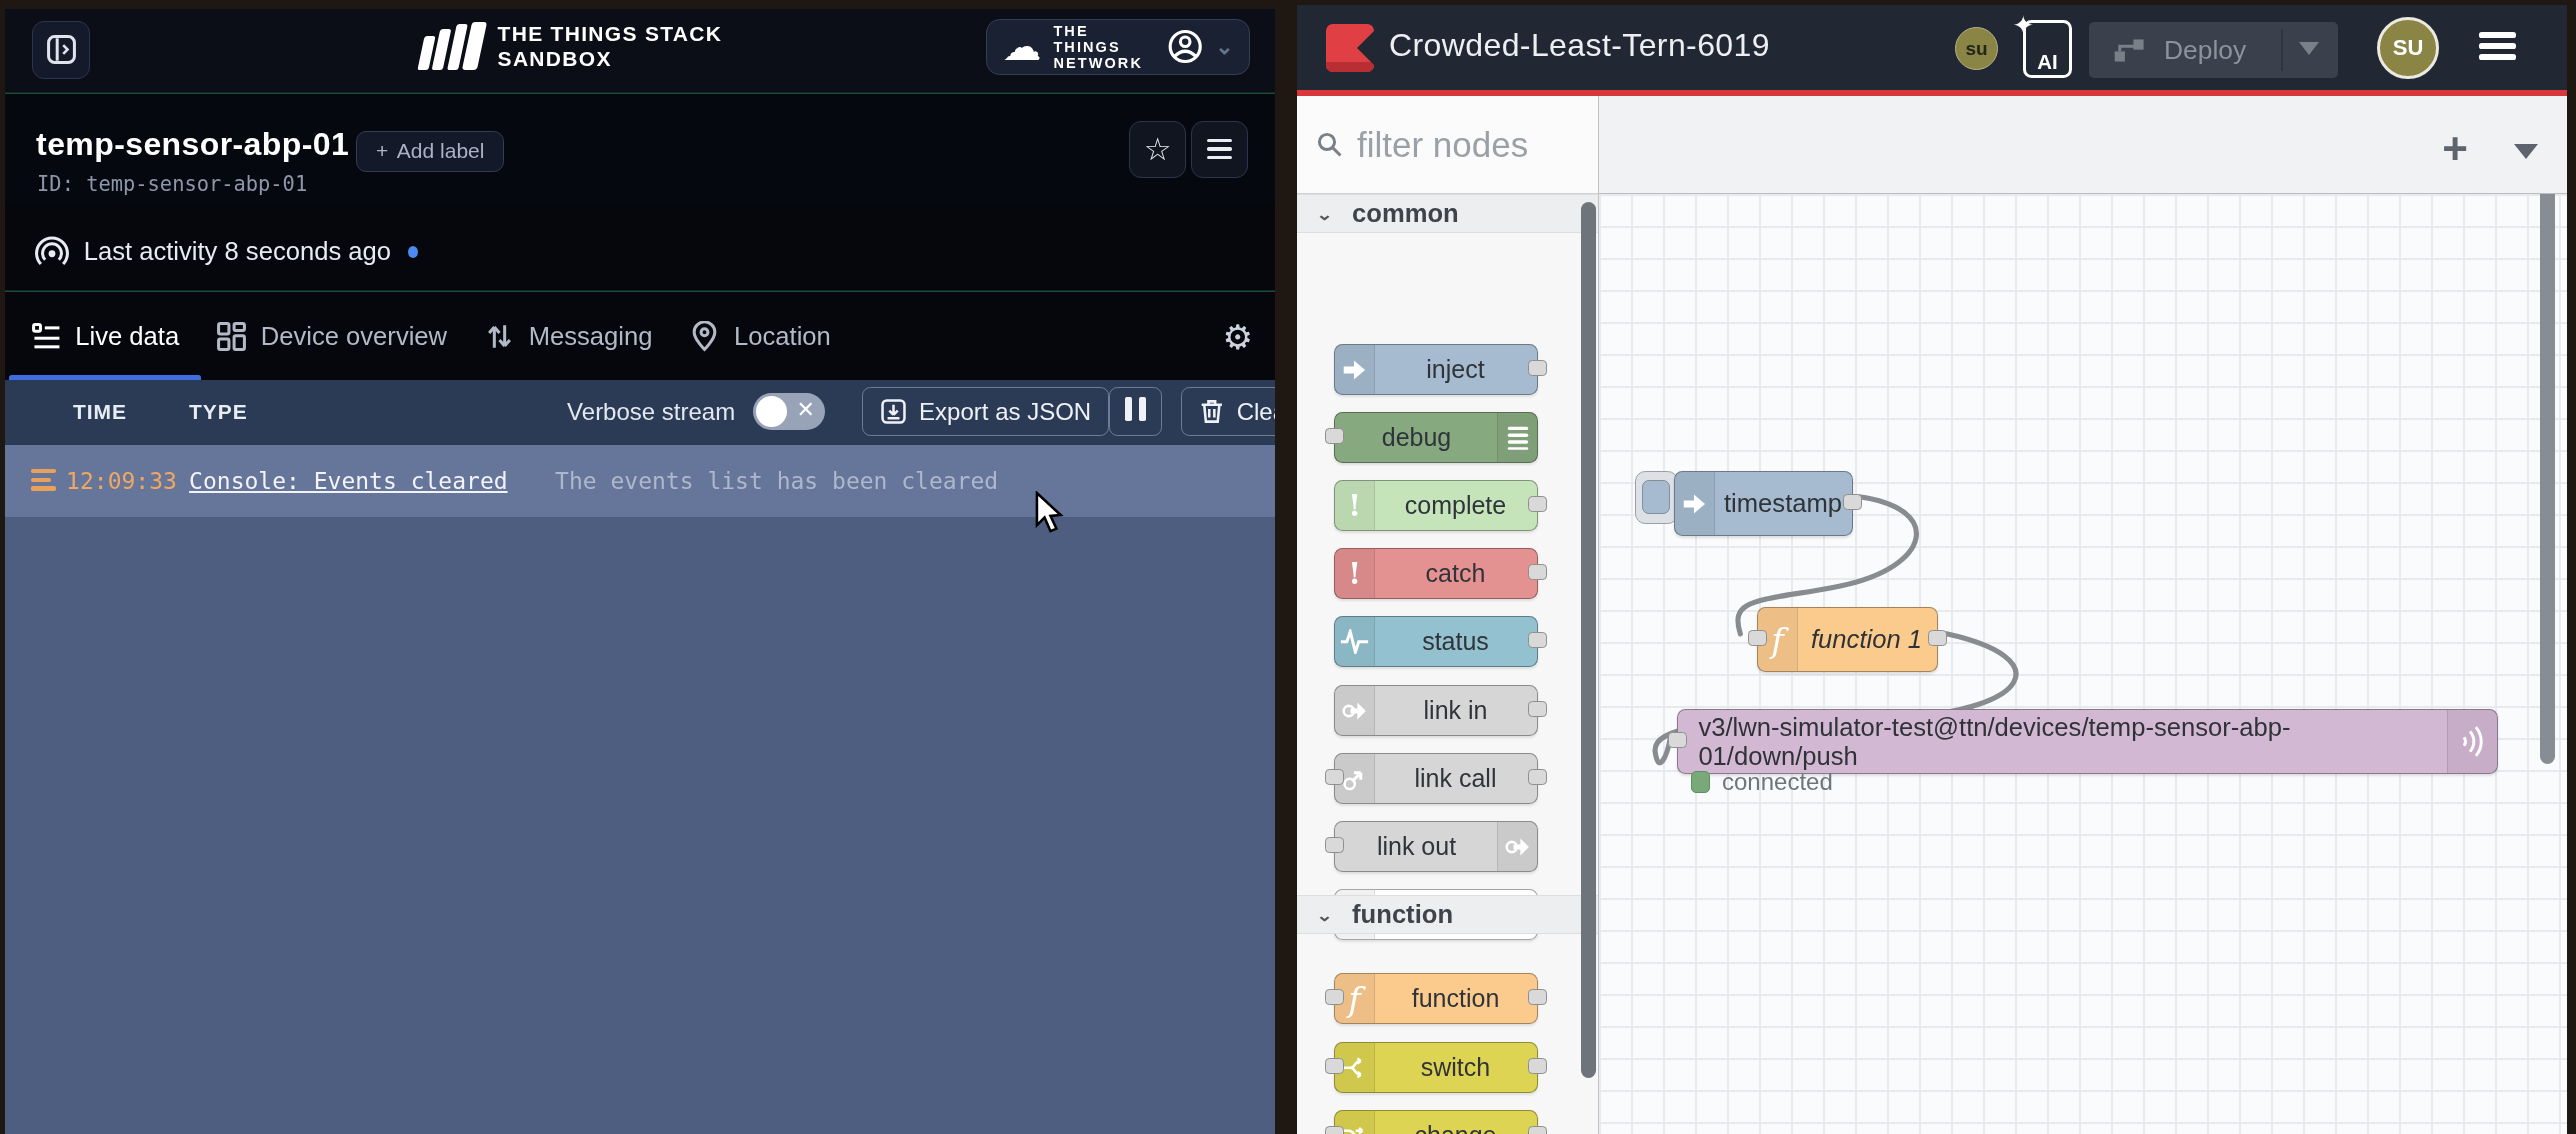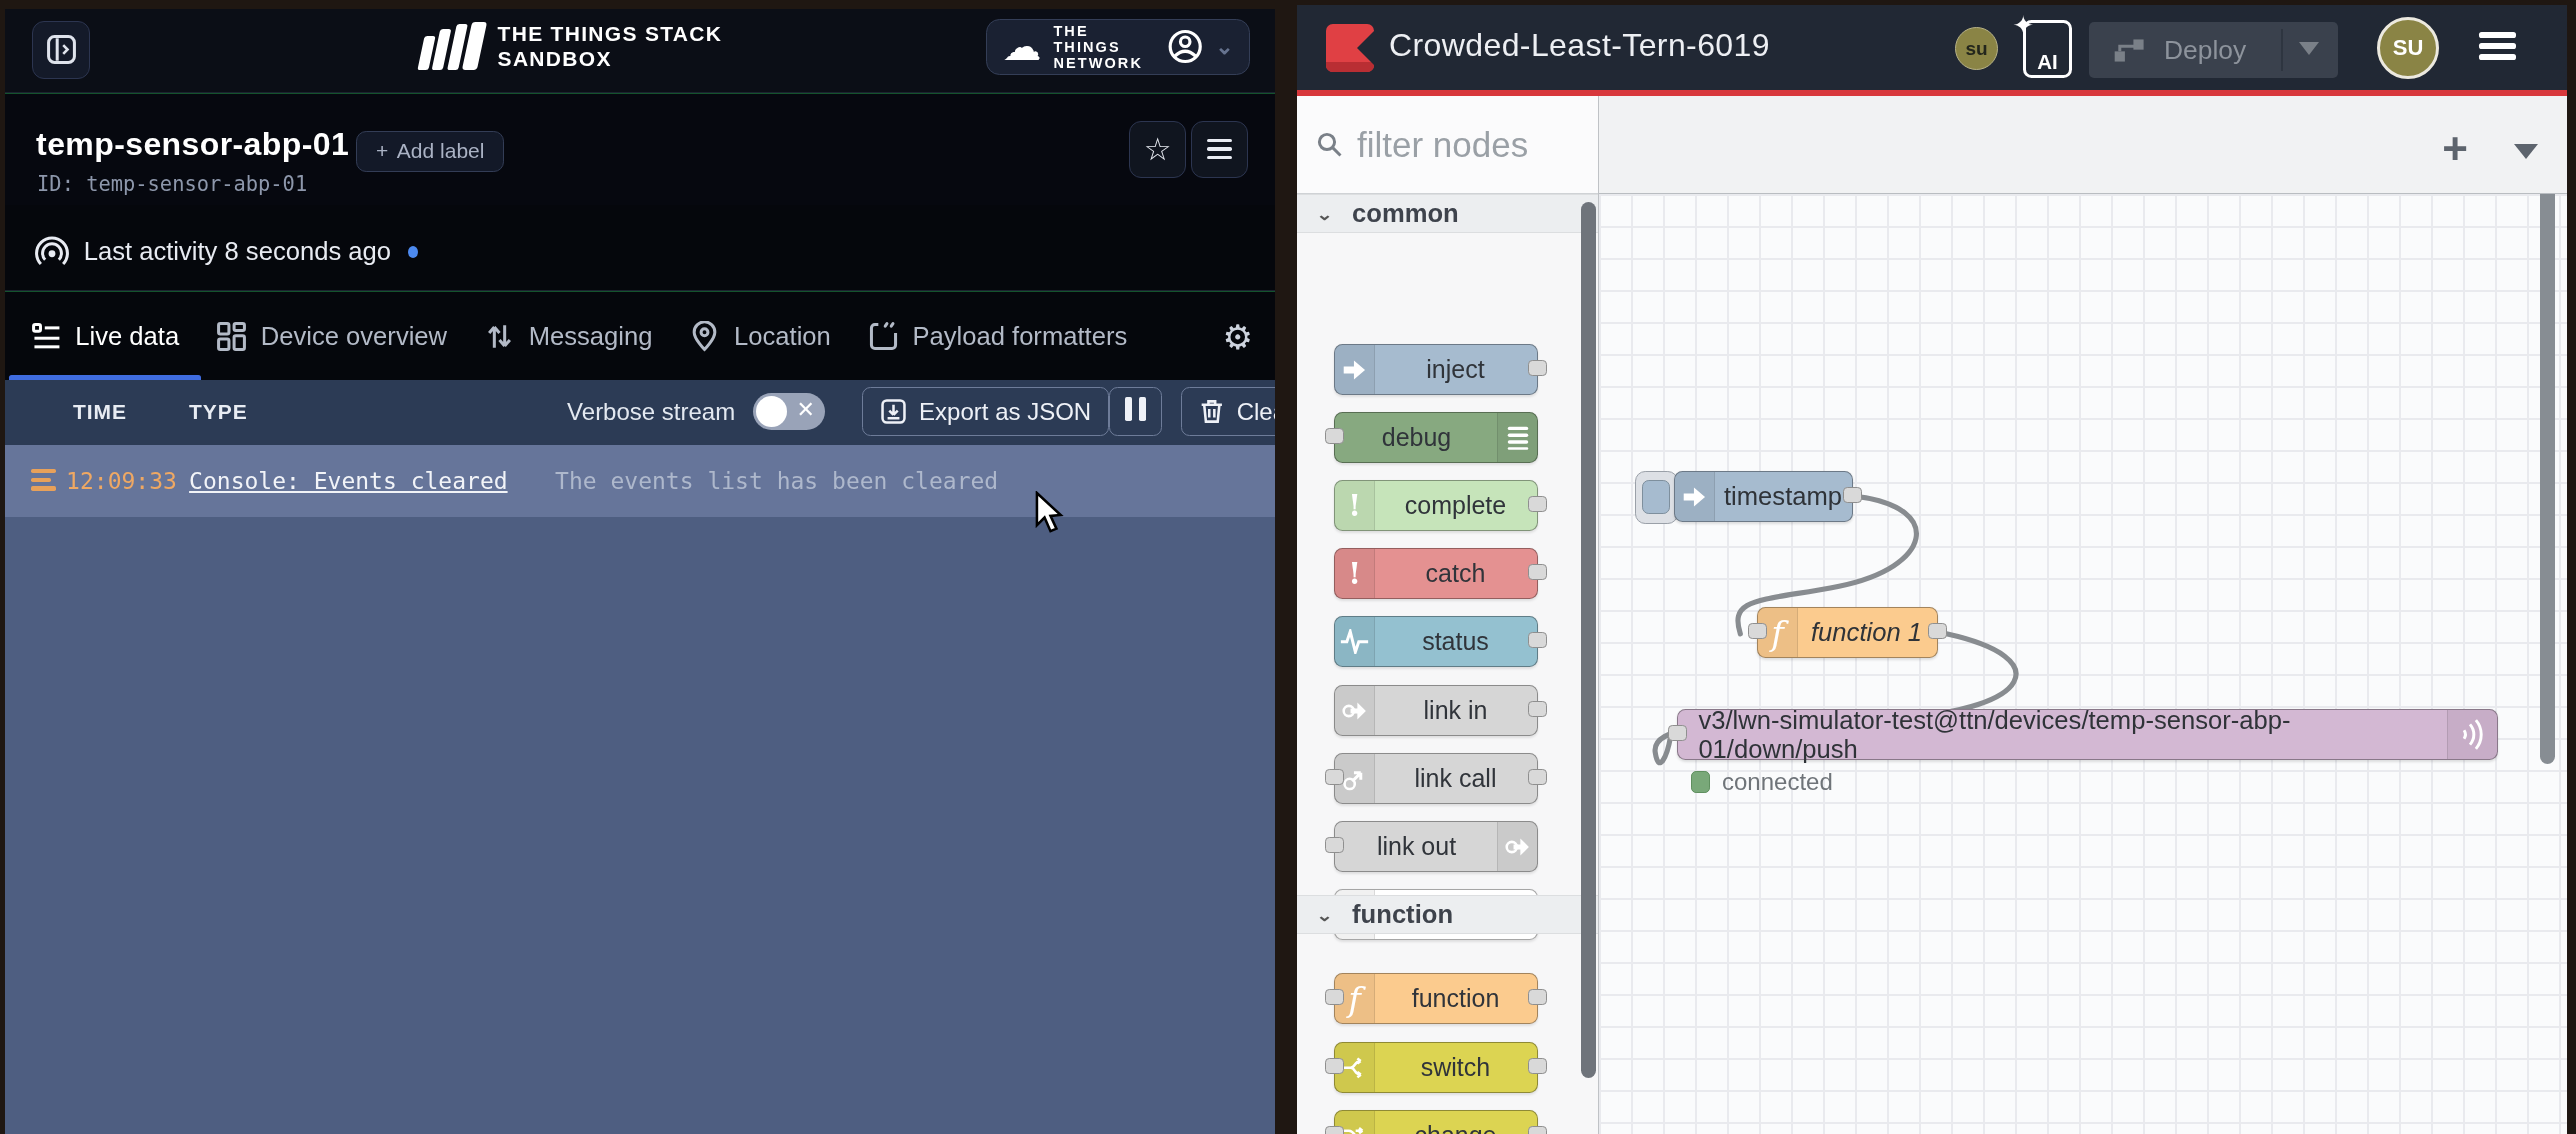--- a/index.html
+++ b/index.html
@@ -135,21 +135,21 @@
   .ws-add{position:absolute;right:99px;top:31px;color:#5d646d;font-size:44px;font-weight:700;line-height:1;}
   .ws-caret{position:absolute;right:29px;top:48px;width:0;height:0;border-left:12.8px solid transparent;border-right:12.8px solid transparent;border-top:15.3px solid #5d646d;}
 
   
   .canvas{position:absolute;left:302px;top:189px;right:0;bottom:0;background:#fafbfc;
     background-image:linear-gradient(#e9eaee 1.7px,transparent 1.7px),linear-gradient(90deg,#e9eaee 1.7px,transparent 1.7px);
     background-size:32px 32px;overflow:hidden;}
   .cv-scroll{position:absolute;right:12px;top:-37px;width:15.3px;height:607px;border-radius:7.7px;background:#878d93;}
   .wires{position:absolute;left:0;top:0;width:100%;height:100%;}
 
-  .cnode{position:absolute;height:51px;border:1.7px solid rgba(0,0,0,.35);border-radius:8.5px;box-sizing:border-box;box-shadow:0 1.7px 2.6px rgba(0,0,0,.12);}
+  .cnode{position:absolute;height:65px;border:1.7px solid rgba(0,0,0,.35);border-radius:8.5px;box-sizing:border-box;box-shadow:0 1.7px 2.6px rgba(0,0,0,.12);}
   .cnode .clabel{position:absolute;top:0;height:100%;display:flex;align-items:center;font-size:25.6px;color:#2f3338;}
   .inj-btn{position:absolute;left:36px;top:277px;width:43px;height:53px;background:#dde0e5;border:1.7px solid #9aa0a8;border-radius:10.2px;box-sizing:border-box;}
   .inj-btn i{position:absolute;left:6px;top:7.7px;width:25.6px;height:32px;background:#a6bbcf;border:1.7px solid #7e8f9d;border-radius:6.8px;}
   .node-timestamp{left:75px;top:277px;width:179px;}
   .node-function1{left:158px;top:413px;width:181px;}
   .node-function1 .clabel{font-style:italic;}
   .node-mqtt{left:78px;top:515px;width:821px;}
   .mqtt-status{position:absolute;left:92px;top:574px;display:flex;align-items:center;gap:12px;}
   .status-dot{width:19px;height:22px;border-radius:5.1px;background:#79a879;border:1.7px solid #5f8f5f;box-sizing:border-box;}
   .status-text{font-size:24px;color:#6f7479;}
@@ -254,27 +254,20 @@
         </svg>
         <span>Messaging</span>
       </div>
       <div class="tab">
         <svg width="31" height="31" viewBox="0 0 36 36" fill="none" stroke-width="3.5">
           <path d="M18 33 C18 33 6 21 6 13 a12 12 0 0 1 24 0 C30 21 18 33 18 33 z"></path>
           <circle cx="18" cy="13" r="4"></circle>
         </svg>
         <span>Location</span>
       </div>
-      <div class="tab">
-        <svg width="31" height="31" viewBox="0 0 36 36" fill="none" stroke-width="3.5">
-          <path d="M12 4 H8 a4 4 0 0 0 -4 4 v20 a4 4 0 0 0 4 4 h20 a4 4 0 0 0 4 -4 V14"></path>
-          <path d="M20 6 l2 -3 M27 6 l2 -3" stroke-linecap="round"></path>
-        </svg>
-        <span>Payload formatters</span>
-      </div>
     </div>
     <span class="gear">⚙</span>
   </div>
 
   <div class="lt-toolbar">
     <span class="col-h t-time">TIME</span>
     <span class="col-h t-type">TYPE</span>
     <span class="verbose">Verbose stream</span>
     <div class="toggle">
       <span class="knob"></span>

